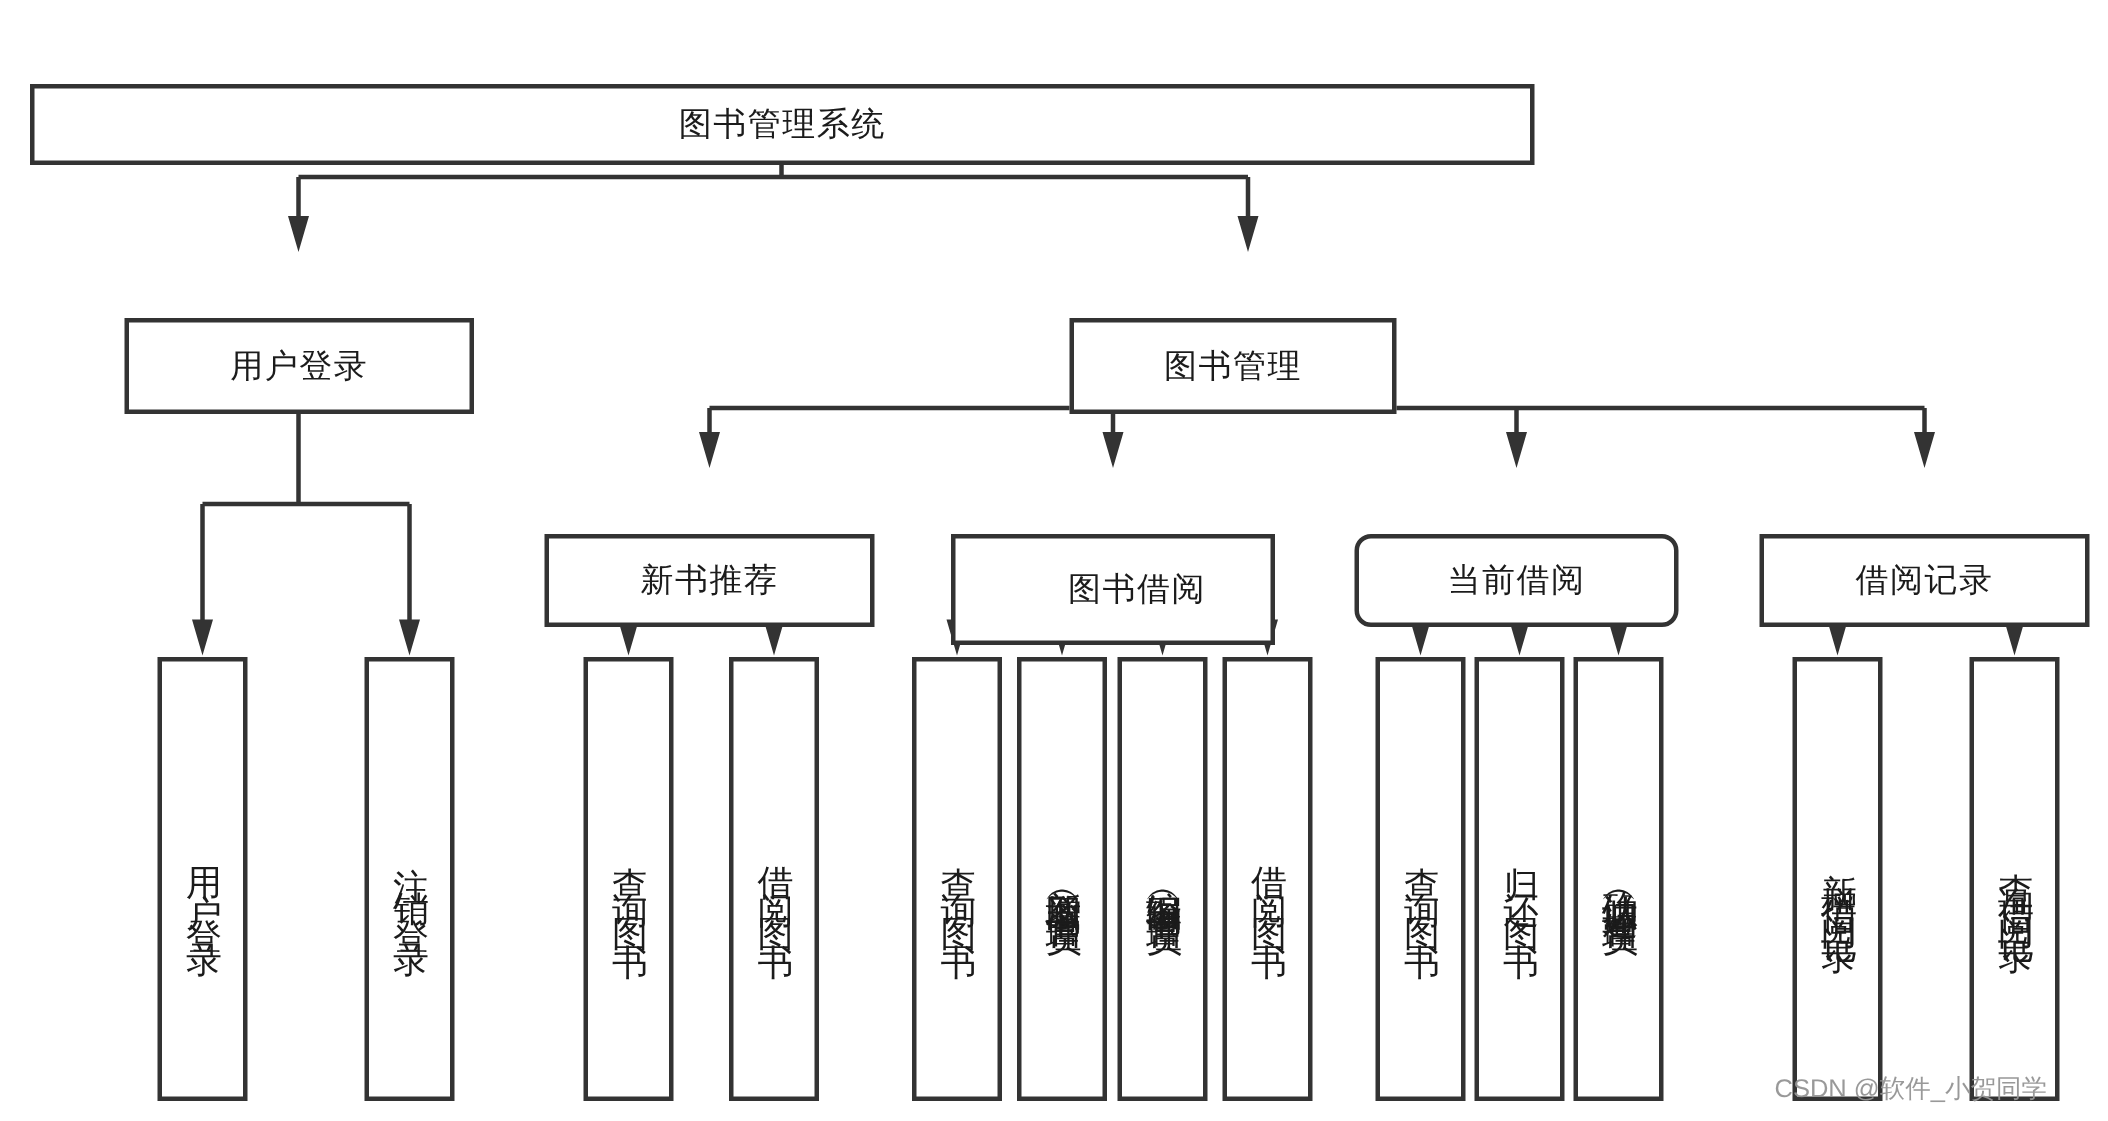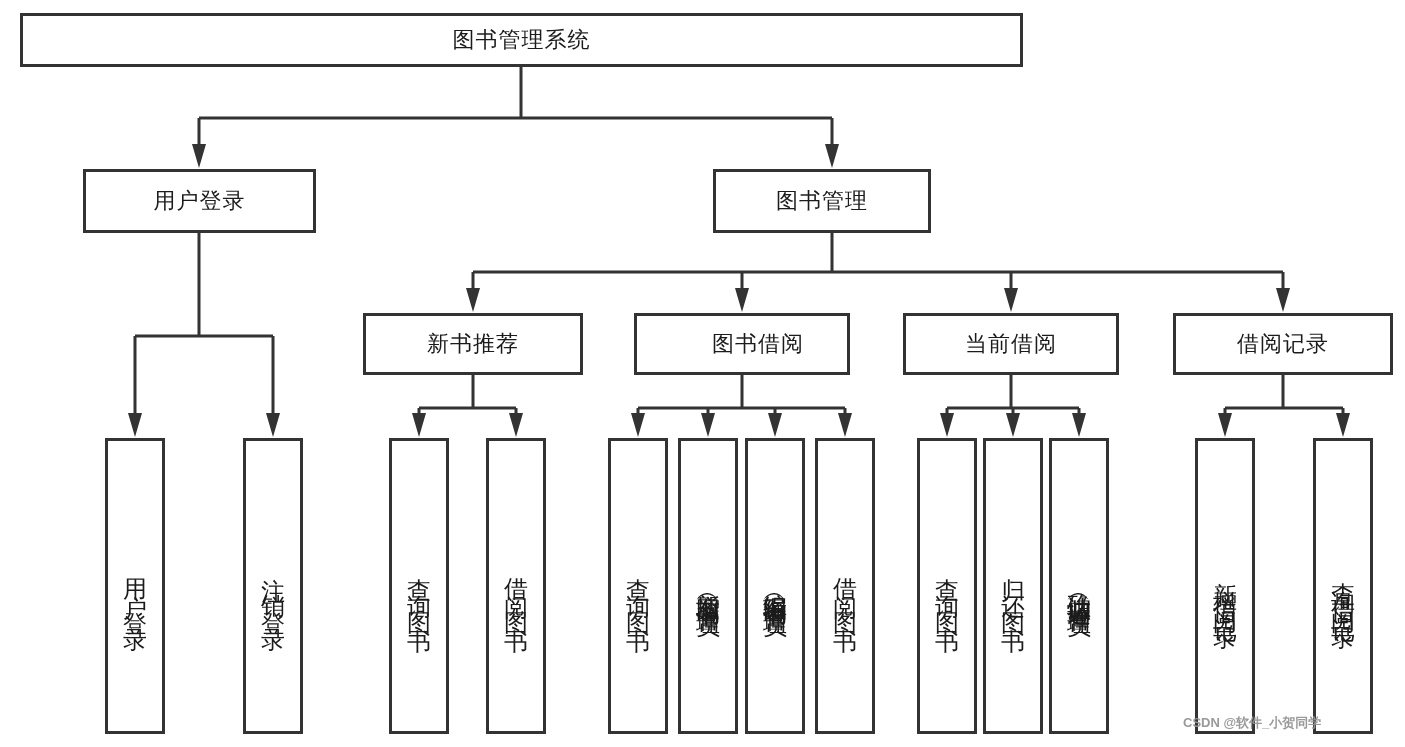--- a/index.html
+++ b/index.html
@@ -7,32 +7,32 @@
     position:relative; width:1405px; height:747px; background:#ffffff;
     font-family:"Liberation Sans", sans-serif; overflow:hidden;
   }
   svg.connectors { position:absolute; left:0; top:0; width:1405px; height:747px; z-index:1; }
   .node {
     position:absolute; box-sizing:border-box; z-index:2;
     border:3px solid #333333; background:#ffffff;
     display:flex; align-items:center; justify-content:center;
     color:#1b1b1b;
   }
-  .h-node { font-size:22px; letter-spacing:1px; }
+  .h-node { font-size:22px; letter-spacing:1px;margin-top:43px; }
   .v-node {
     writing-mode:vertical-rl; text-orientation:mixed;
     font-size:24px; line-height:1;
     top:438px; width:60px; height:296px;
   }
   .sp4 { letter-spacing:17px; padding-top:14px; }
   .sp6 { letter-spacing:9px;  padding-top:8px; }
   .sp9 { letter-spacing:3px;  padding-top:2px; }
   .watermark {
     position:absolute; left:1183px; top:714px; z-index:5;
-    font-size:13px; color:rgba(148,148,148,0.95); white-space:nowrap;font-weight:bold;
+    font-size:17px; color:rgba(148,148,148,0.95); white-space:nowrap;
   }
 </style>
 </head>
 <body>
 
 <div class="canvas">
 
   <svg class="connectors" viewBox="0 0 1405 747" fill="none" xmlns="http://www.w3.org/2000/svg">
 
     <g stroke="#333333" stroke-width="3">
@@ -84,22 +84,22 @@
       <path d="M1218 413 L1232 413 L1225 437 Z M1336 413 L1350 413 L1343 437 Z"></path>
     </g>
   </svg>
 
   <div class="node h-node" style="left:20px; top:13px; width:1003px; height:54px;">图书管理系统</div>
 
   <div class="node h-node" style="left:83px; top:169px; width:233px; height:64px;">用户登录</div>
   <div class="node h-node" style="left:713px; top:169px; width:218px; height:64px;">图书管理</div>
 
   <div class="node h-node" style="left:363px; top:313px; width:220px; height:62px;text-align:center;">新书推荐</div>
-  <div class="node h-node" style="left:634px; top:313px; width:216px; height:62px;padding-left:32px;">图书借阅</div>
-  <div class="node h-node" style="left:903px; top:313px; width:216px; height:62px;">当前借阅</div>
+  <div class="node h-node" style="left:634px; top:313px; width:216px; height:74px;padding-left:32px;">图书借阅</div>
+  <div class="node h-node" style="left:903px; top:313px; width:216px; height:62px;border-radius:11px;">当前借阅</div>
   <div class="node h-node" style="left:1173px; top:313px; width:220px; height:62px;">借阅记录</div>
 
   <div class="node v-node sp4" style="left:105px;">用户登录</div>
   <div class="node v-node sp4" style="left:243px;">注销登录</div>
 
   <div class="node v-node sp4" style="left:389px;">查询图书</div>
   <div class="node v-node sp4" style="left:486px;">借阅图书</div>
 
   <div class="node v-node sp4" style="left:608px;">查询图书</div>
   <div class="node v-node sp9" style="left:678px;">新增图书（管理员）</div>

